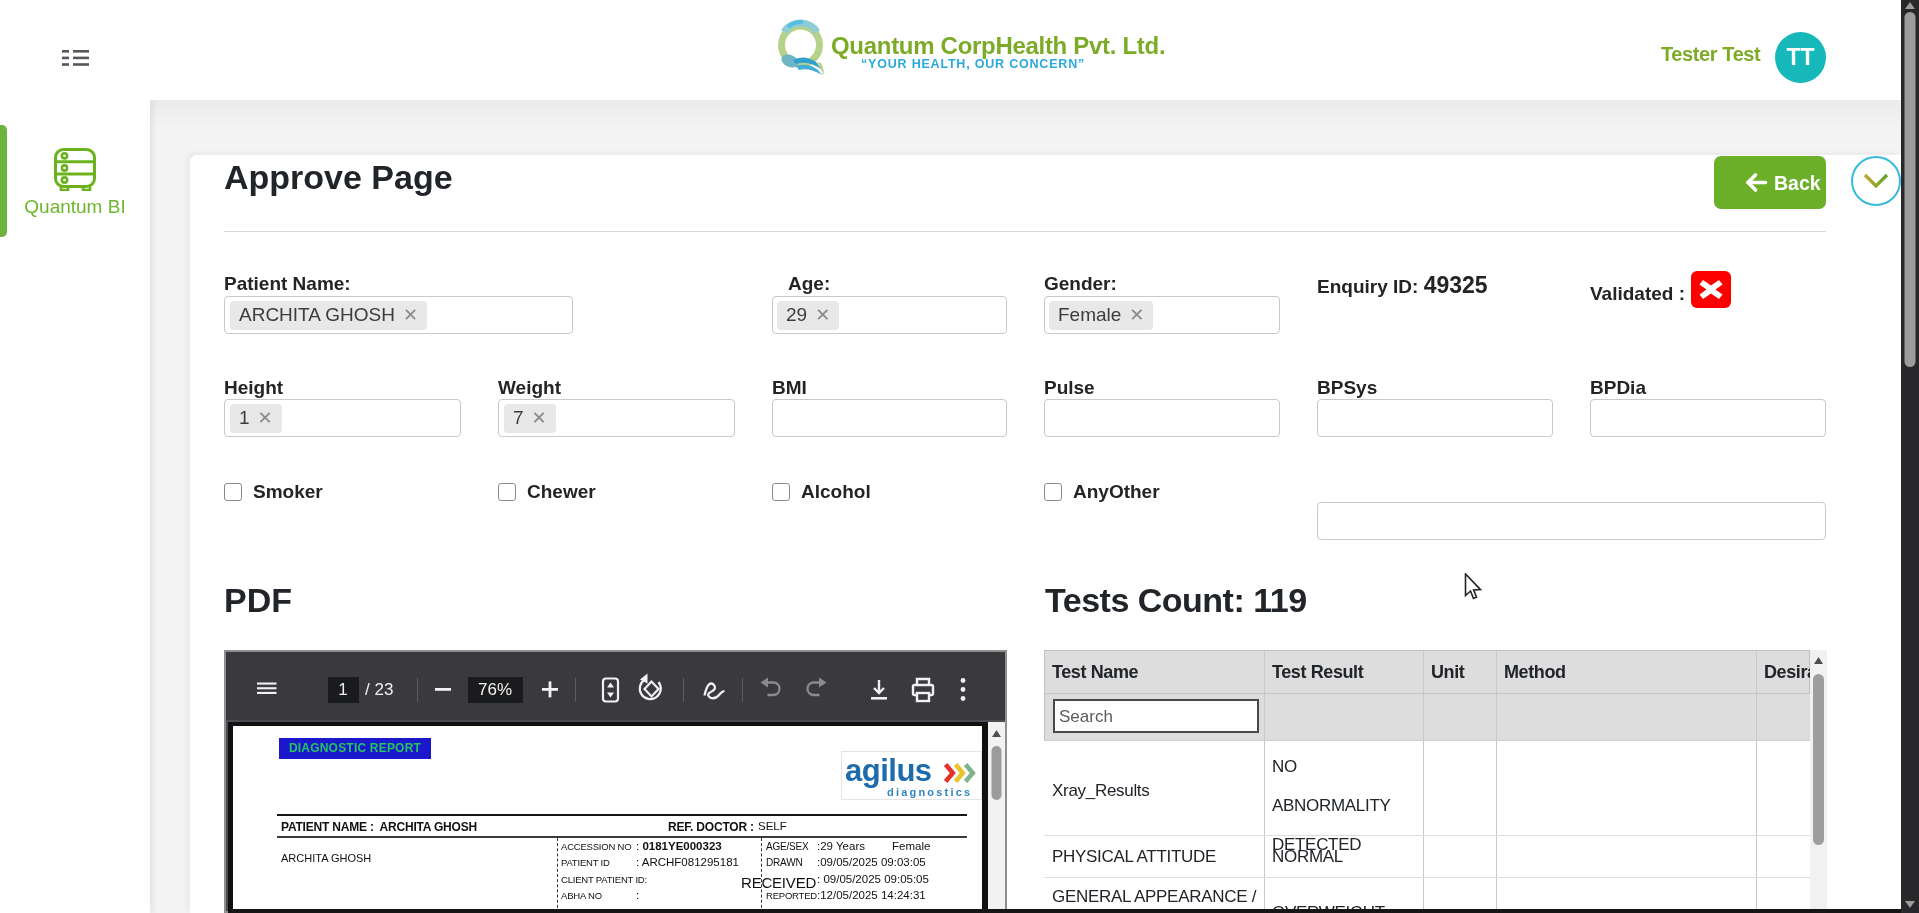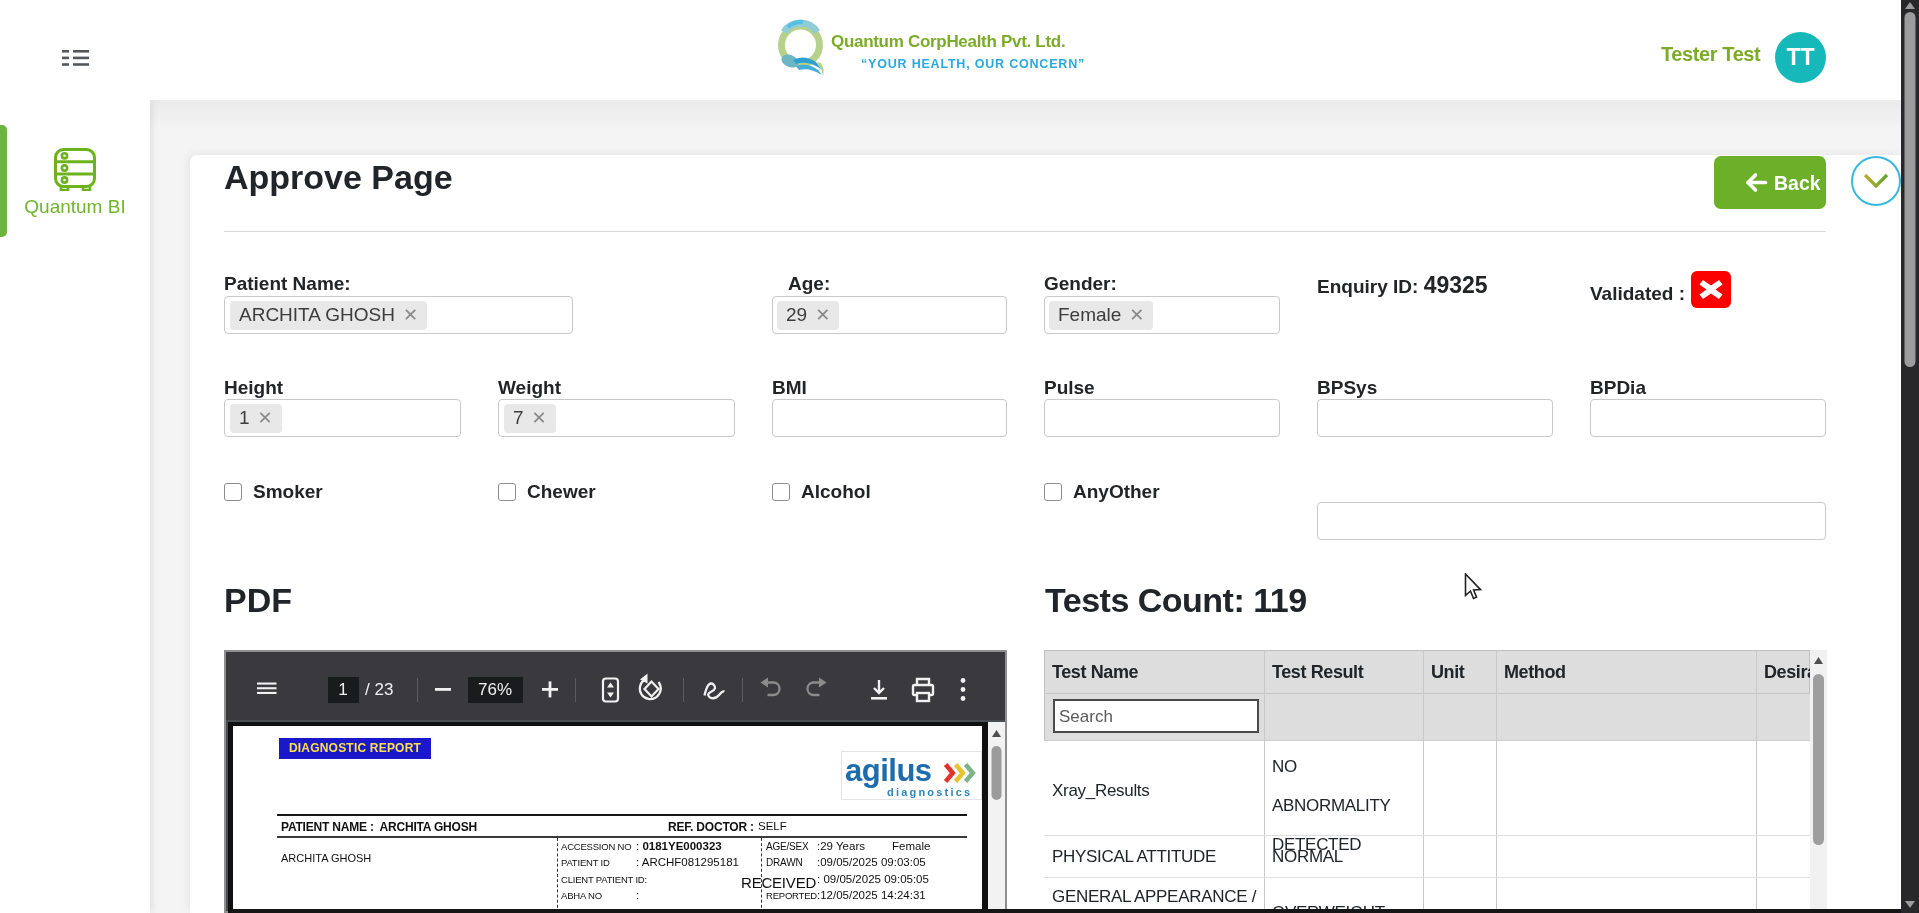--- a/index.html
+++ b/index.html
@@ -38,21 +38,21 @@
 
 <svg class="abs" style="left:776px;top:18px;" width="52" height="62" viewBox="0 0 52 62">
   <circle cx="24.5" cy="27" r="19" fill="none" stroke="#b6d189" stroke-width="7"></circle>
   <path d="M 8 14 A 19.5 19.5 0 0 1 41 14" fill="none" stroke="#8fccd6" stroke-width="7"></path>
   <path d="M 12 9 A 19.5 19.5 0 0 1 27 4" fill="none" stroke="#56bfe4" stroke-width="4"></path>
   <ellipse cx="14" cy="43" rx="9" ry="6" fill="#6db6c4" transform="rotate(22 14 43)"></ellipse>
   <path d="M 17 42 Q 28 36 40 44 L 46 52 Q 33 42 20 46 Z" fill="#2f9fd0"></path>
   <path d="M 20 48 Q 32 44 42 52 L 46 57 Q 33 49 23 52 Z" fill="#45aed8"></path>
   <path d="M 40 44 Q 46 50 47 58 Q 49 52 45 45 Z" fill="#b6d189"></path>
 </svg>
-<div class="abs" style="left:831px;top:32px;font-size:17px;font-weight:bold;color:#7cab28;letter-spacing:-0.3px;">Quantum CorpHealth Pvt. Ltd.</div>
+<div class="abs" style="left:831px;top:32px;font-size:24px;font-weight:bold;color:#7cab28;letter-spacing:-0.3px;">Quantum CorpHealth Pvt. Ltd.</div>
 <div class="abs" style="left:861px;top:57px;font-size:12.5px;font-weight:bold;color:#2ba9dd;letter-spacing:0.8px;">“YOUR HEALTH, OUR CONCERN”</div>
 
 <div class="abs" style="left:1661px;top:43px;font-size:20px;font-weight:bold;color:#7cab28;letter-spacing:-0.4px;">Tester Test</div>
 <div class="abs" style="left:1775px;top:32px;width:51px;height:51px;border-radius:50%;background:#16b8b9;color:#fff;font-size:23px;font-weight:bold;text-align:center;line-height:51px;">TT</div>
 
 <div class="abs" style="left:0;top:125px;width:7px;height:112px;background:#6cb33f;border-radius:0 5px 5px 0;"></div>
 <svg class="abs" style="left:53px;top:147px;" width="44" height="44" viewBox="0 0 44 44">
   <g fill="none" stroke="#6cb21c" stroke-width="3">
     <rect x="2.5" y="2.5" width="39" height="37" rx="8"></rect>
     <line x1="3" y1="14.8" x2="41" y2="14.8"></line>
@@ -189,21 +189,21 @@
   </g>
   <g fill="#f1f1f1">
     <circle cx="737" cy="28.5" r="2.4"></circle>
       <circle cx="737" cy="37.5" r="2.4"></circle>
       <circle cx="737" cy="46.5" r="2.4"></circle>
   </g>
 </svg>
 
 <div class="abs" style="left:228px;top:722px;width:760px;height:191px;background:#fff;border-left:5px solid #101010;border-right:6px solid #101010;border-top:4px solid #101010;"></div>
 
-<div class="abs" style="left:279px;top:738px;width:152px;height:21px;background:#1b17cb;color:#fde047;font-size:12px;font-weight:bold;text-align:center;line-height:21px;letter-spacing:0.2px;">DIAGNOSTIC REPORT</div>
+<div class="abs" style="left:279px;top:738px;width:152px;height:21px;background:#1b17cb;color:#22c55e;font-size:12px;font-weight:bold;text-align:center;line-height:21px;letter-spacing:0.2px;">DIAGNOSTIC REPORT</div>
 
 <div class="abs" style="left:841px;top:751px;width:141px;height:49px;border:1px solid #e4e4e4;background:#fff;"></div>
 <div class="abs" style="left:845px;top:753px;font-size:31px;font-weight:bold;color:#1f6cac;letter-spacing:-0.5px;">agilus</div>
 <svg class="abs" style="left:943px;top:763px;" width="36" height="20" viewBox="0 0 36 20">
   <g fill="none" stroke-width="4.6">
     <path d="M 2.6 1.5 L 9.8 10 L 2.6 18.5" stroke="#e2342a"></path>
     <path d="M 12.6 1.5 L 19.8 10 L 12.6 18.5" stroke="#e9c32d"></path>
     <path d="M 22.6 1.5 L 29.8 10 L 22.6 18.5" stroke="#7fb389"></path>
   </g>
 </svg>

